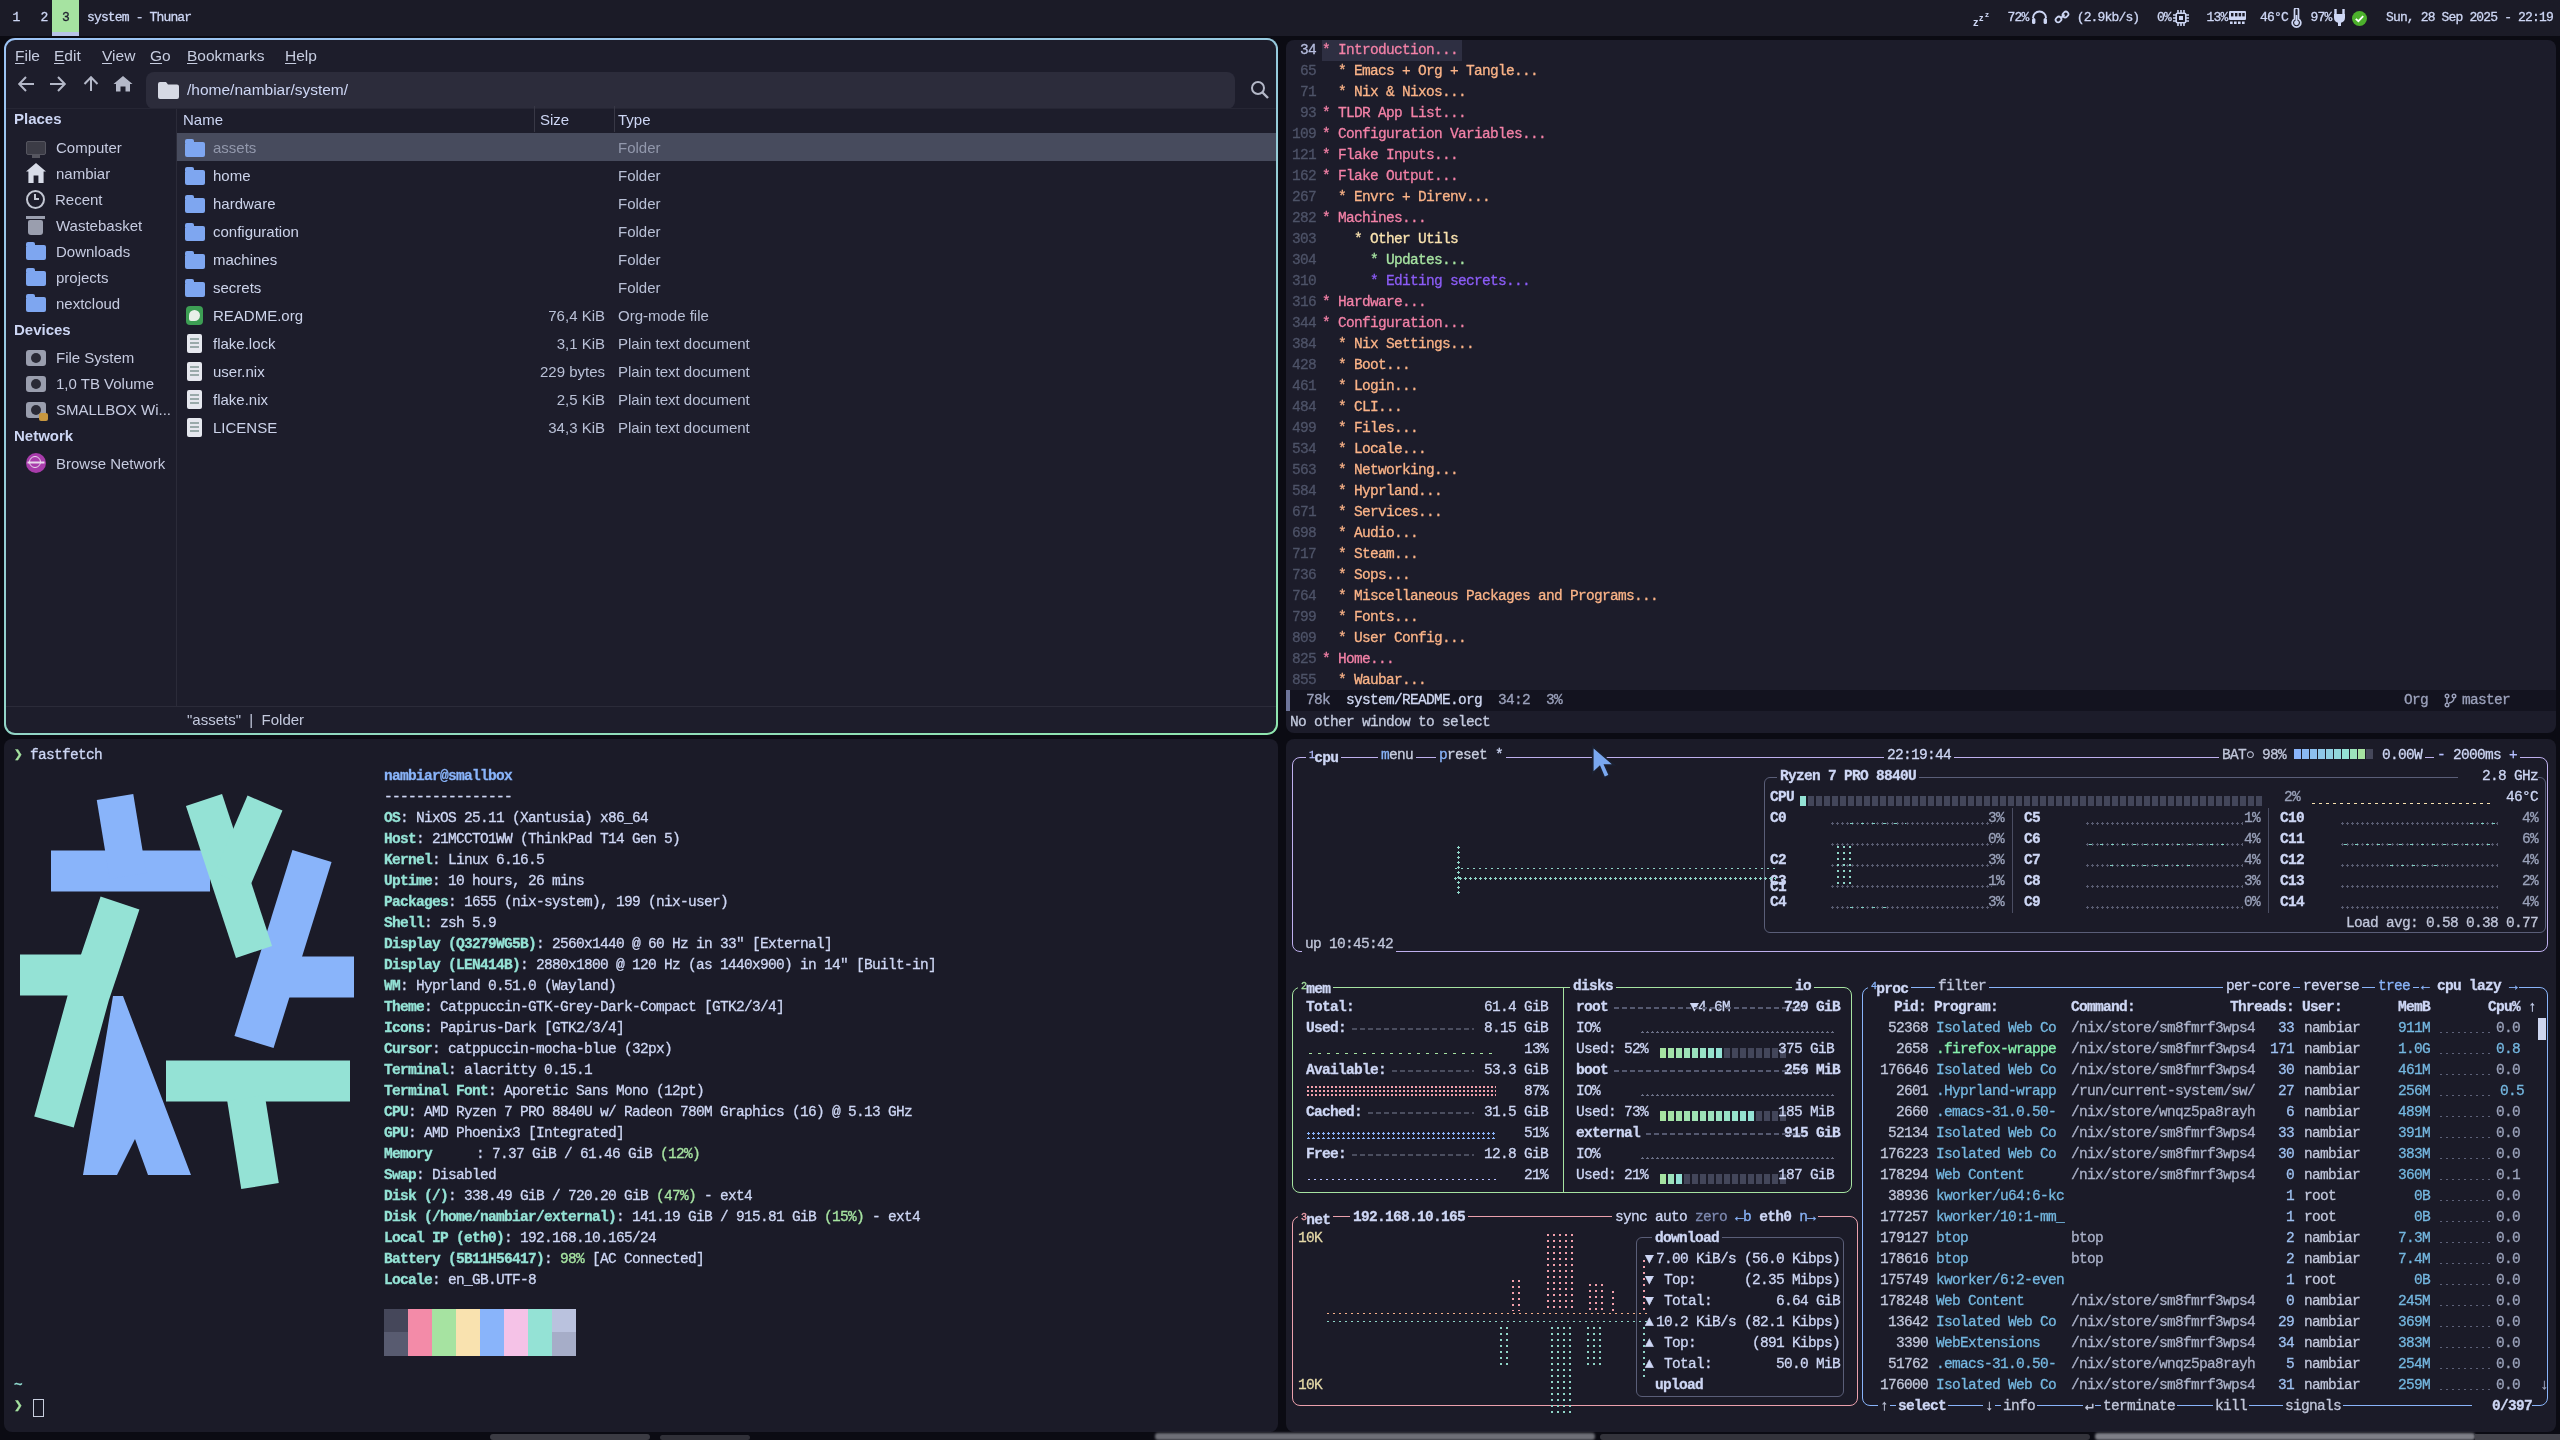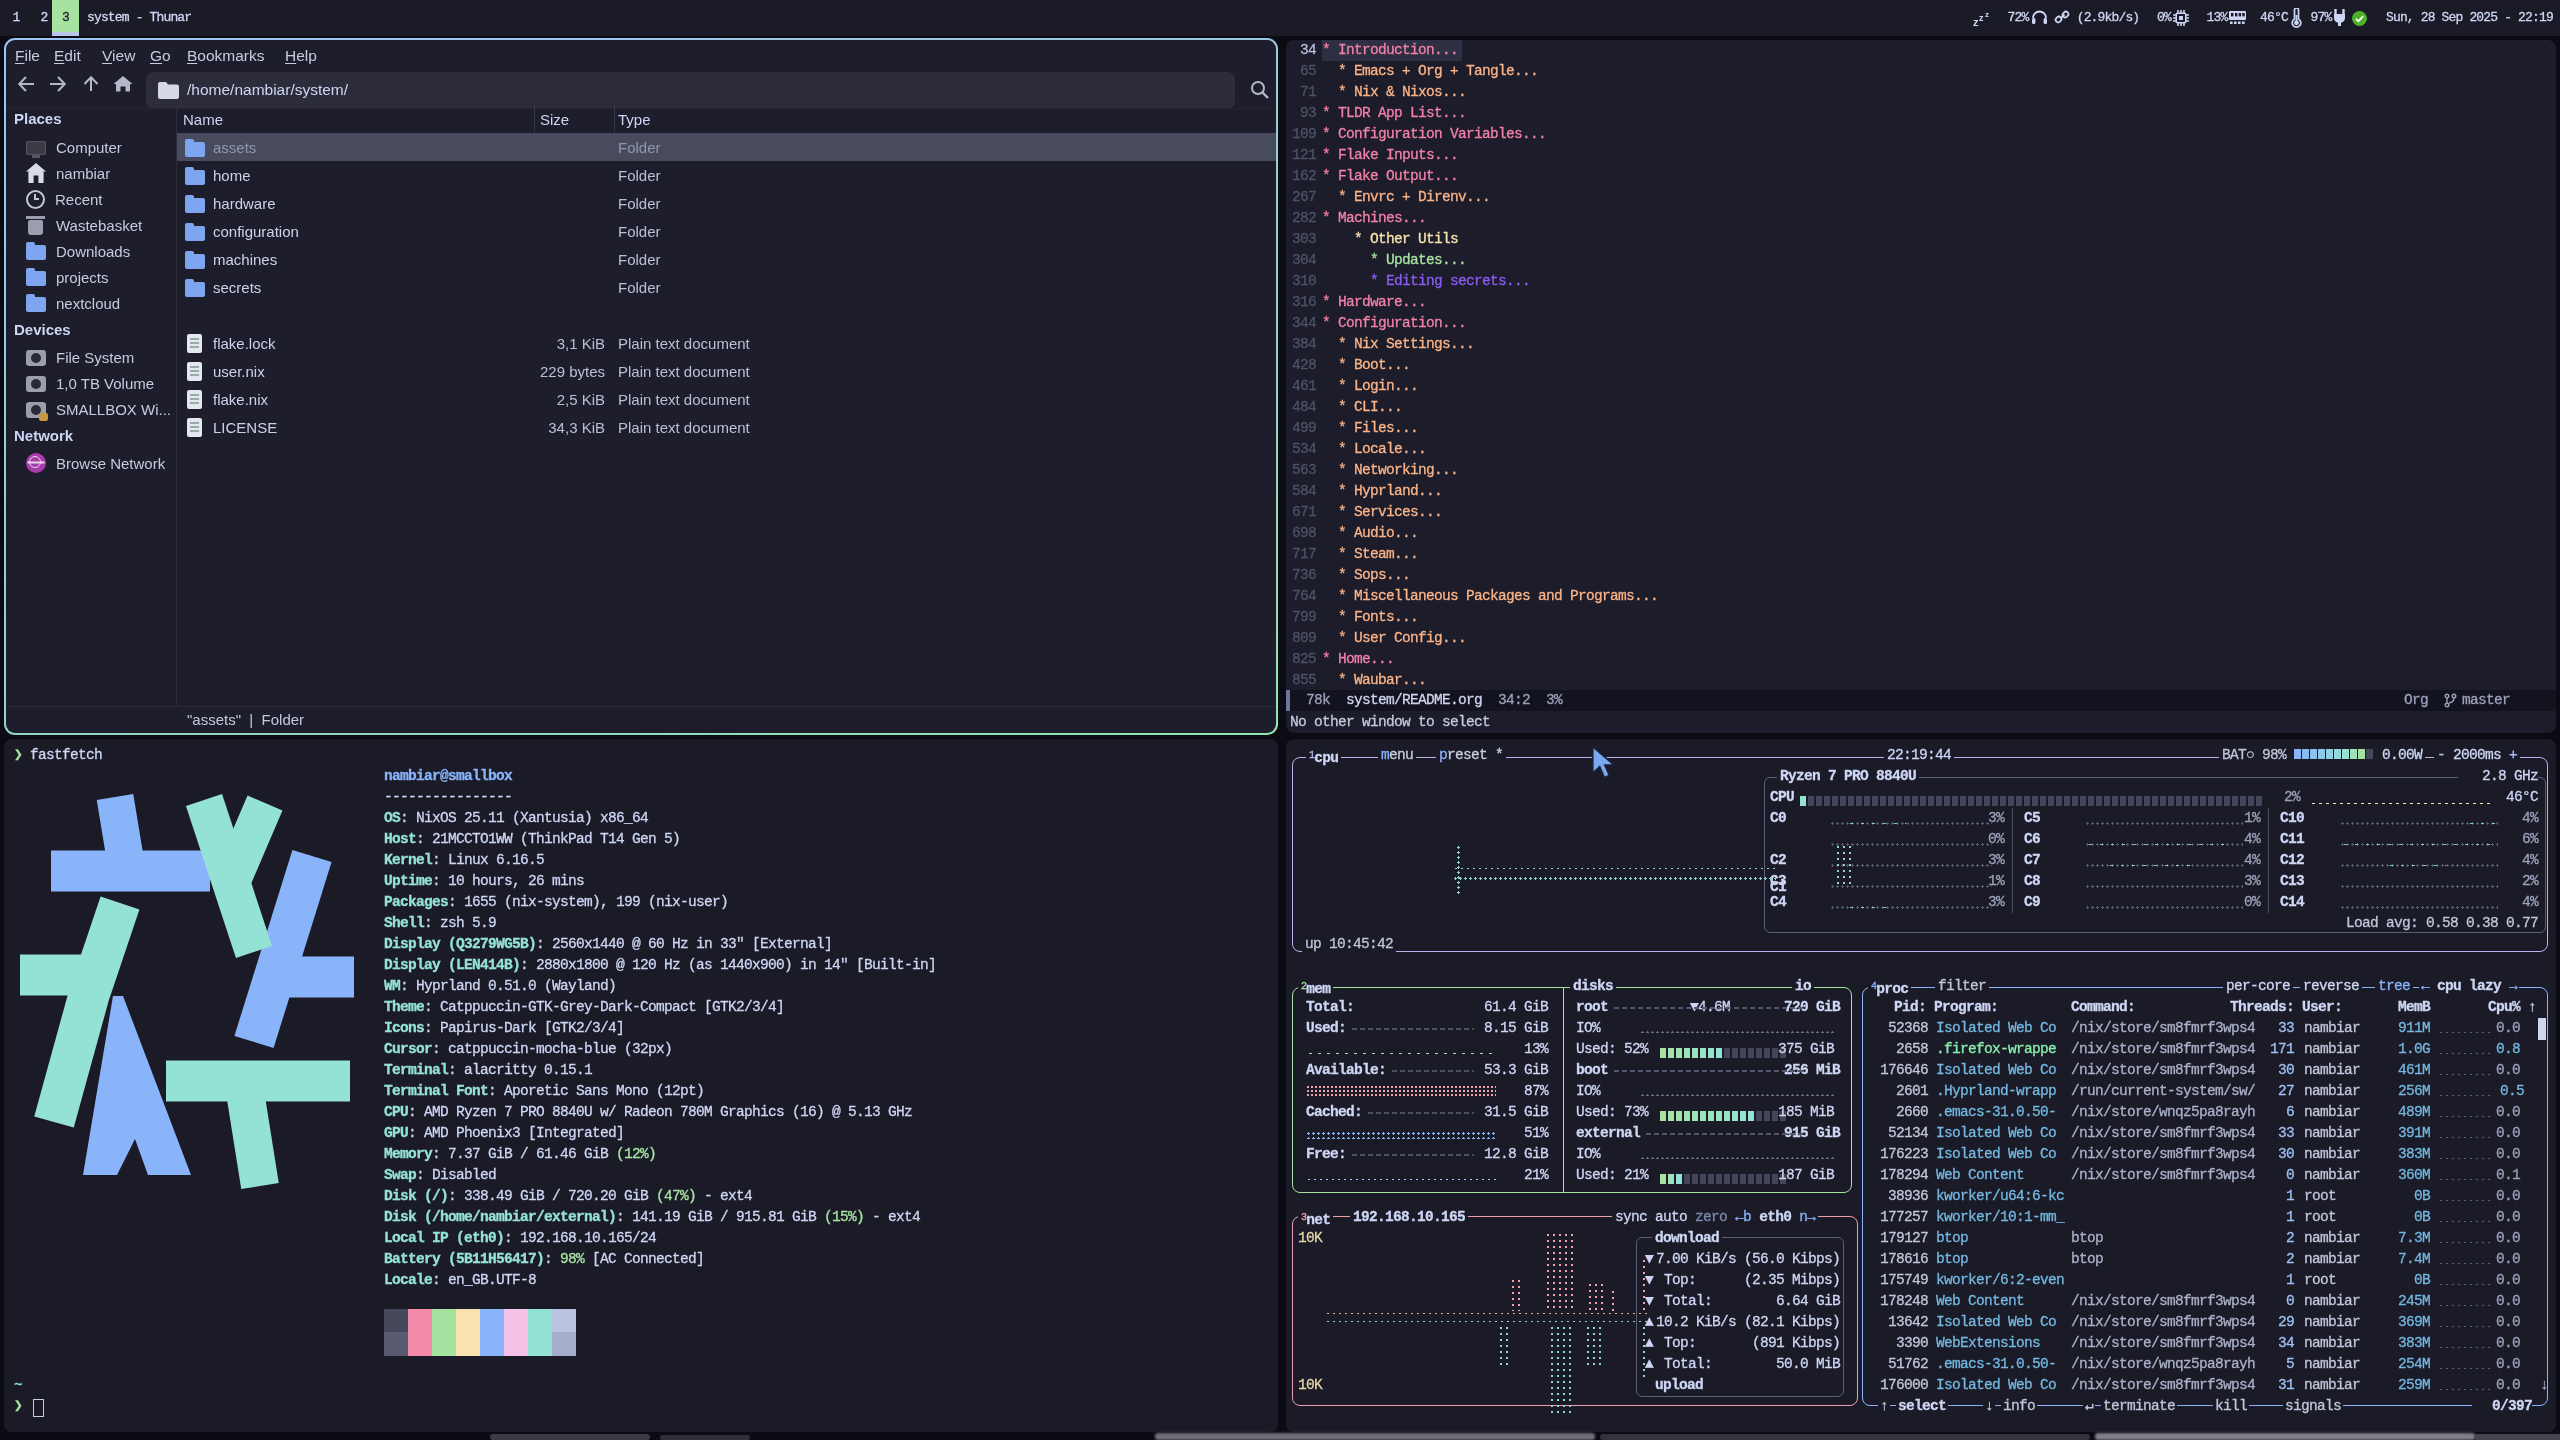--- a/index.html
+++ b/index.html
@@ -204,20 +204,26 @@
   <div class="abs frow" style="top:205px;">
         <span class="fic ffold"></span>
         <span class="fname">machines</span>
         <span class="ftype">Folder</span>
       </div>
   <div class="abs frow" style="top:233px;">
         <span class="fic ffold"></span>
         <span class="fname">secrets</span>
         <span class="ftype">Folder</span>
       </div>
+  <div class="abs frow" style="top:261px;">
+        <span class="fic forg"></span>
+        <span class="fname">README.org</span>
+        <span class="fsize">76,4 KiB</span>
+        <span class="ftype">Org-mode file</span>
+      </div>
   <div class="abs frow" style="top:289px;">
         <span class="fic fdoc"></span>
         <span class="fname">flake.lock</span>
         <span class="fsize">3,1 KiB</span>
         <span class="ftype">Plain text document</span>
       </div>
   <div class="abs frow" style="top:317px;">
         <span class="fic fdoc"></span>
         <span class="fname">user.nix</span>
         <span class="fsize">229 bytes</span>
@@ -303,21 +309,21 @@
   <div class="abs mono" style="left:380px; top:195px;"><span style="color:#94e2d5;font-weight:bold;">Display (Q3279WG5B)</span><span style="color:#cdd6f4;">: 2560x1440 @ 60 Hz in 33" [External]</span></div>
   <div class="abs mono" style="left:380px; top:216px;"><span style="color:#94e2d5;font-weight:bold;">Display (LEN414B)</span><span style="color:#cdd6f4;">: 2880x1800 @ 120 Hz (as 1440x900) in 14" [Built-in]</span></div>
   <div class="abs mono" style="left:380px; top:237px;"><span style="color:#94e2d5;font-weight:bold;">WM</span><span style="color:#cdd6f4;">: Hyprland 0.51.0 (Wayland)</span></div>
   <div class="abs mono" style="left:380px; top:258px;"><span style="color:#94e2d5;font-weight:bold;">Theme</span><span style="color:#cdd6f4;">: Catppuccin-GTK-Grey-Dark-Compact [GTK2/3/4]</span></div>
   <div class="abs mono" style="left:380px; top:279px;"><span style="color:#94e2d5;font-weight:bold;">Icons</span><span style="color:#cdd6f4;">: Papirus-Dark [GTK2/3/4]</span></div>
   <div class="abs mono" style="left:380px; top:300px;"><span style="color:#94e2d5;font-weight:bold;">Cursor</span><span style="color:#cdd6f4;">: catppuccin-mocha-blue (32px)</span></div>
   <div class="abs mono" style="left:380px; top:321px;"><span style="color:#94e2d5;font-weight:bold;">Terminal</span><span style="color:#cdd6f4;">: alacritty 0.15.1</span></div>
   <div class="abs mono" style="left:380px; top:342px;"><span style="color:#94e2d5;font-weight:bold;">Terminal Font</span><span style="color:#cdd6f4;">: Aporetic Sans Mono (12pt)</span></div>
   <div class="abs mono" style="left:380px; top:363px;"><span style="color:#94e2d5;font-weight:bold;">CPU</span><span style="color:#cdd6f4;">: AMD Ryzen 7 PRO 8840U w/ Radeon 780M Graphics (16) @ 5.13 GHz</span></div>
   <div class="abs mono" style="left:380px; top:384px;"><span style="color:#94e2d5;font-weight:bold;">GPU</span><span style="color:#cdd6f4;">: AMD Phoenix3 [Integrated]</span></div>
-  <div class="abs mono" style="left:380px; top:405px;"><span style="color:#94e2d5;font-weight:bold;">Memory</span><span style="color:#cdd6f4;">: 7.37 GiB / 61.46 GiB <span style="color:#a6e3a1;">(12%)</span></span></div>
+  <div class="abs mono" style="left:380px; top:405px;"><span style="color:#94e2d5;font-weight:bold;">Memory</span><span style="color:#cdd6f4;margin-left:44px;">: 7.37 GiB / 61.46 GiB <span style="color:#a6e3a1;">(12%)</span></span></div>
   <div class="abs mono" style="left:380px; top:426px;"><span style="color:#94e2d5;font-weight:bold;">Swap</span><span style="color:#cdd6f4;">: Disabled</span></div>
   <div class="abs mono" style="left:380px; top:447px;"><span style="color:#94e2d5;font-weight:bold;">Disk (/)</span><span style="color:#cdd6f4;">: 338.49 GiB / 720.20 GiB <span style="color:#a6e3a1;">(47%)</span> - ext4</span></div>
   <div class="abs mono" style="left:380px; top:468px;"><span style="color:#94e2d5;font-weight:bold;">Disk (/home/nambiar/external)</span><span style="color:#cdd6f4;">: 141.19 GiB / 915.81 GiB <span style="color:#a6e3a1;">(15%)</span> - ext4</span></div>
   <div class="abs mono" style="left:380px; top:489px;"><span style="color:#94e2d5;font-weight:bold;">Local IP (eth0)</span><span style="color:#cdd6f4;">: 192.168.10.165/24</span></div>
   <div class="abs mono" style="left:380px; top:510px;"><span style="color:#94e2d5;font-weight:bold;">Battery (5B11H56417)</span><span style="color:#cdd6f4;">: <span style="color:#a6e3a1;">98%</span> <span style="color:#cdd6f4;">[AC Connected]</span></span></div>
   <div class="abs mono" style="left:380px; top:531px;"><span style="color:#94e2d5;font-weight:bold;">Locale</span><span style="color:#cdd6f4;">: en_GB.UTF-8</span></div>
   <div class="abs" style="left:0; top:570px; width:600px; height:47px;">
       <div style="position:absolute;left:380px;top:0;width:24px;height:23px;background:#45475a;"></div>
       <div style="position:absolute;left:404px;top:0;width:24px;height:23px;background:#f38ba8;"></div>
       <div style="position:absolute;left:428px;top:0;width:24px;height:23px;background:#a6e3a1;"></div>

